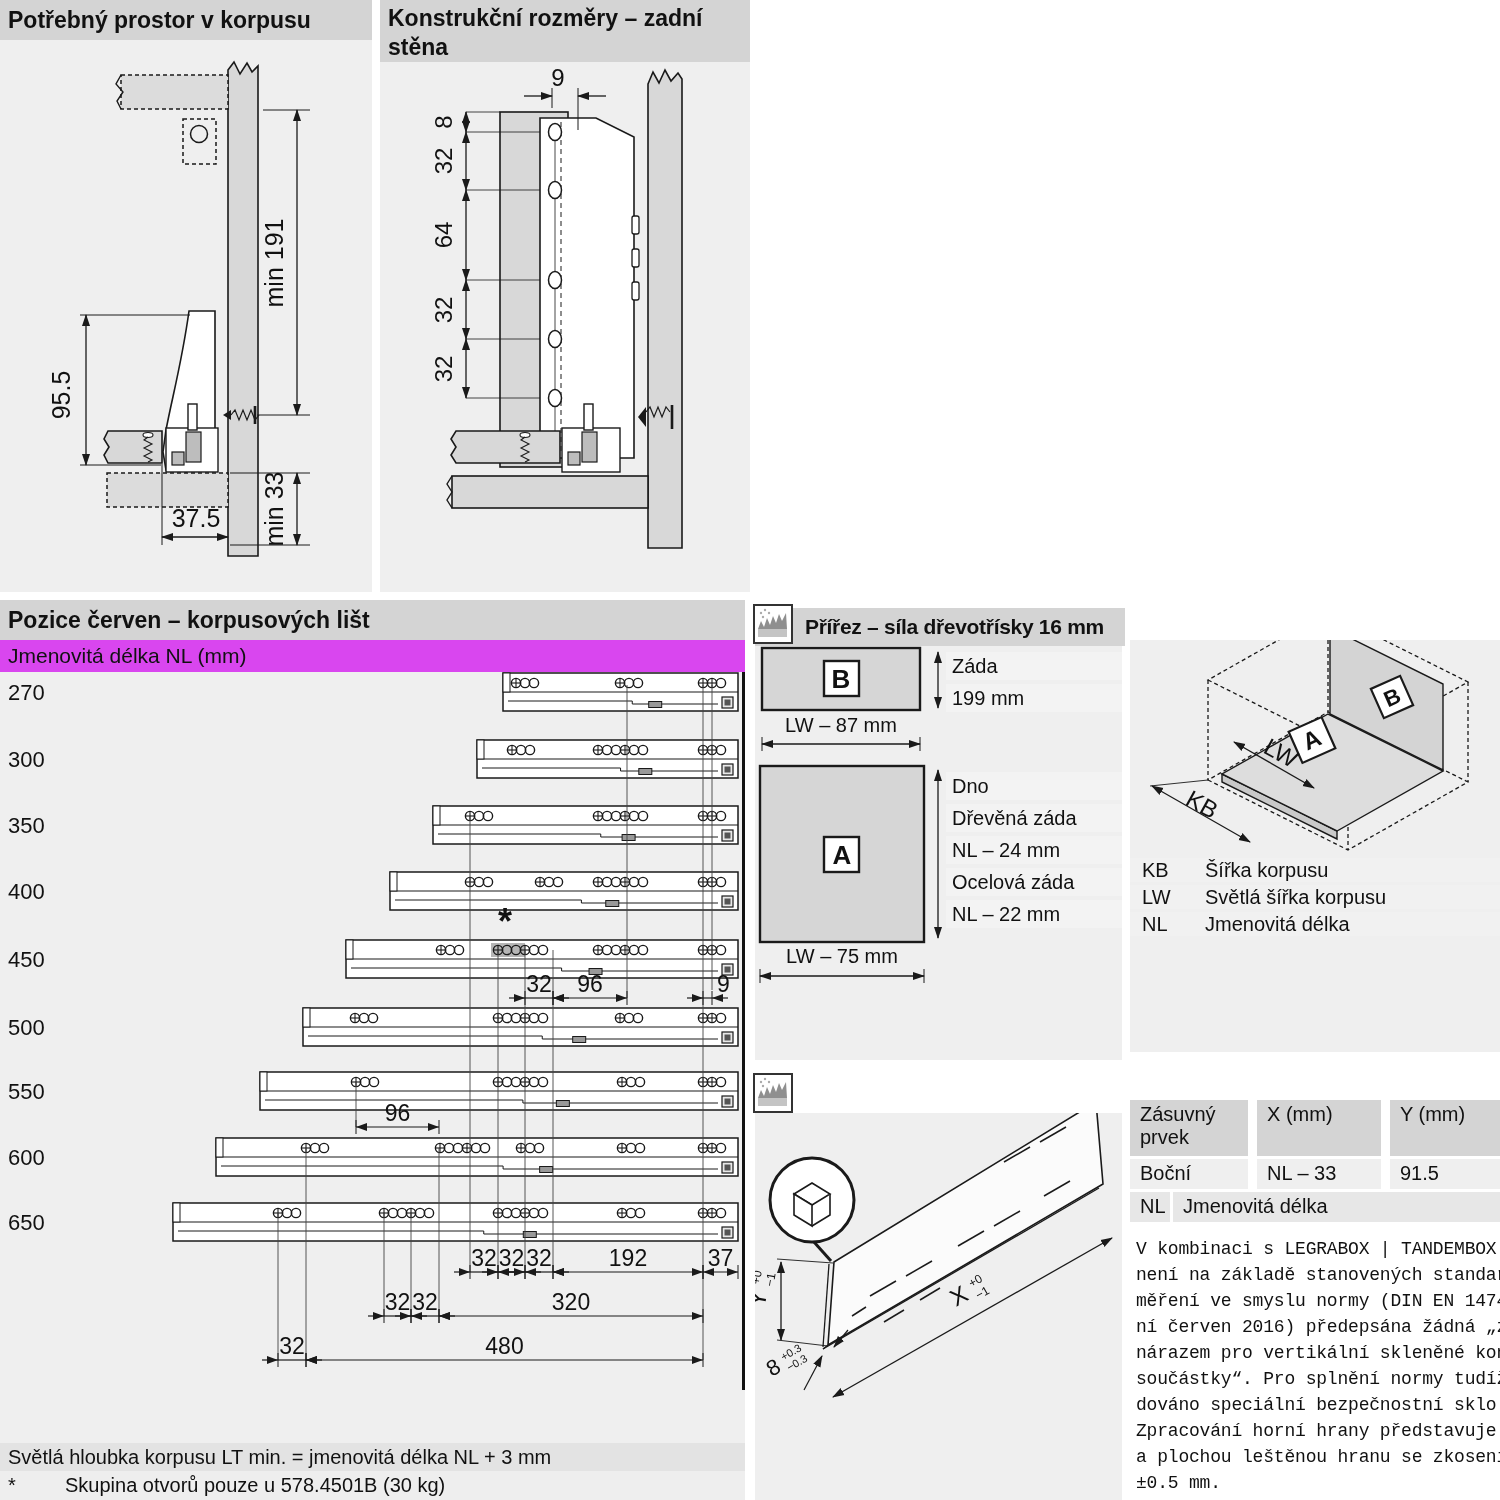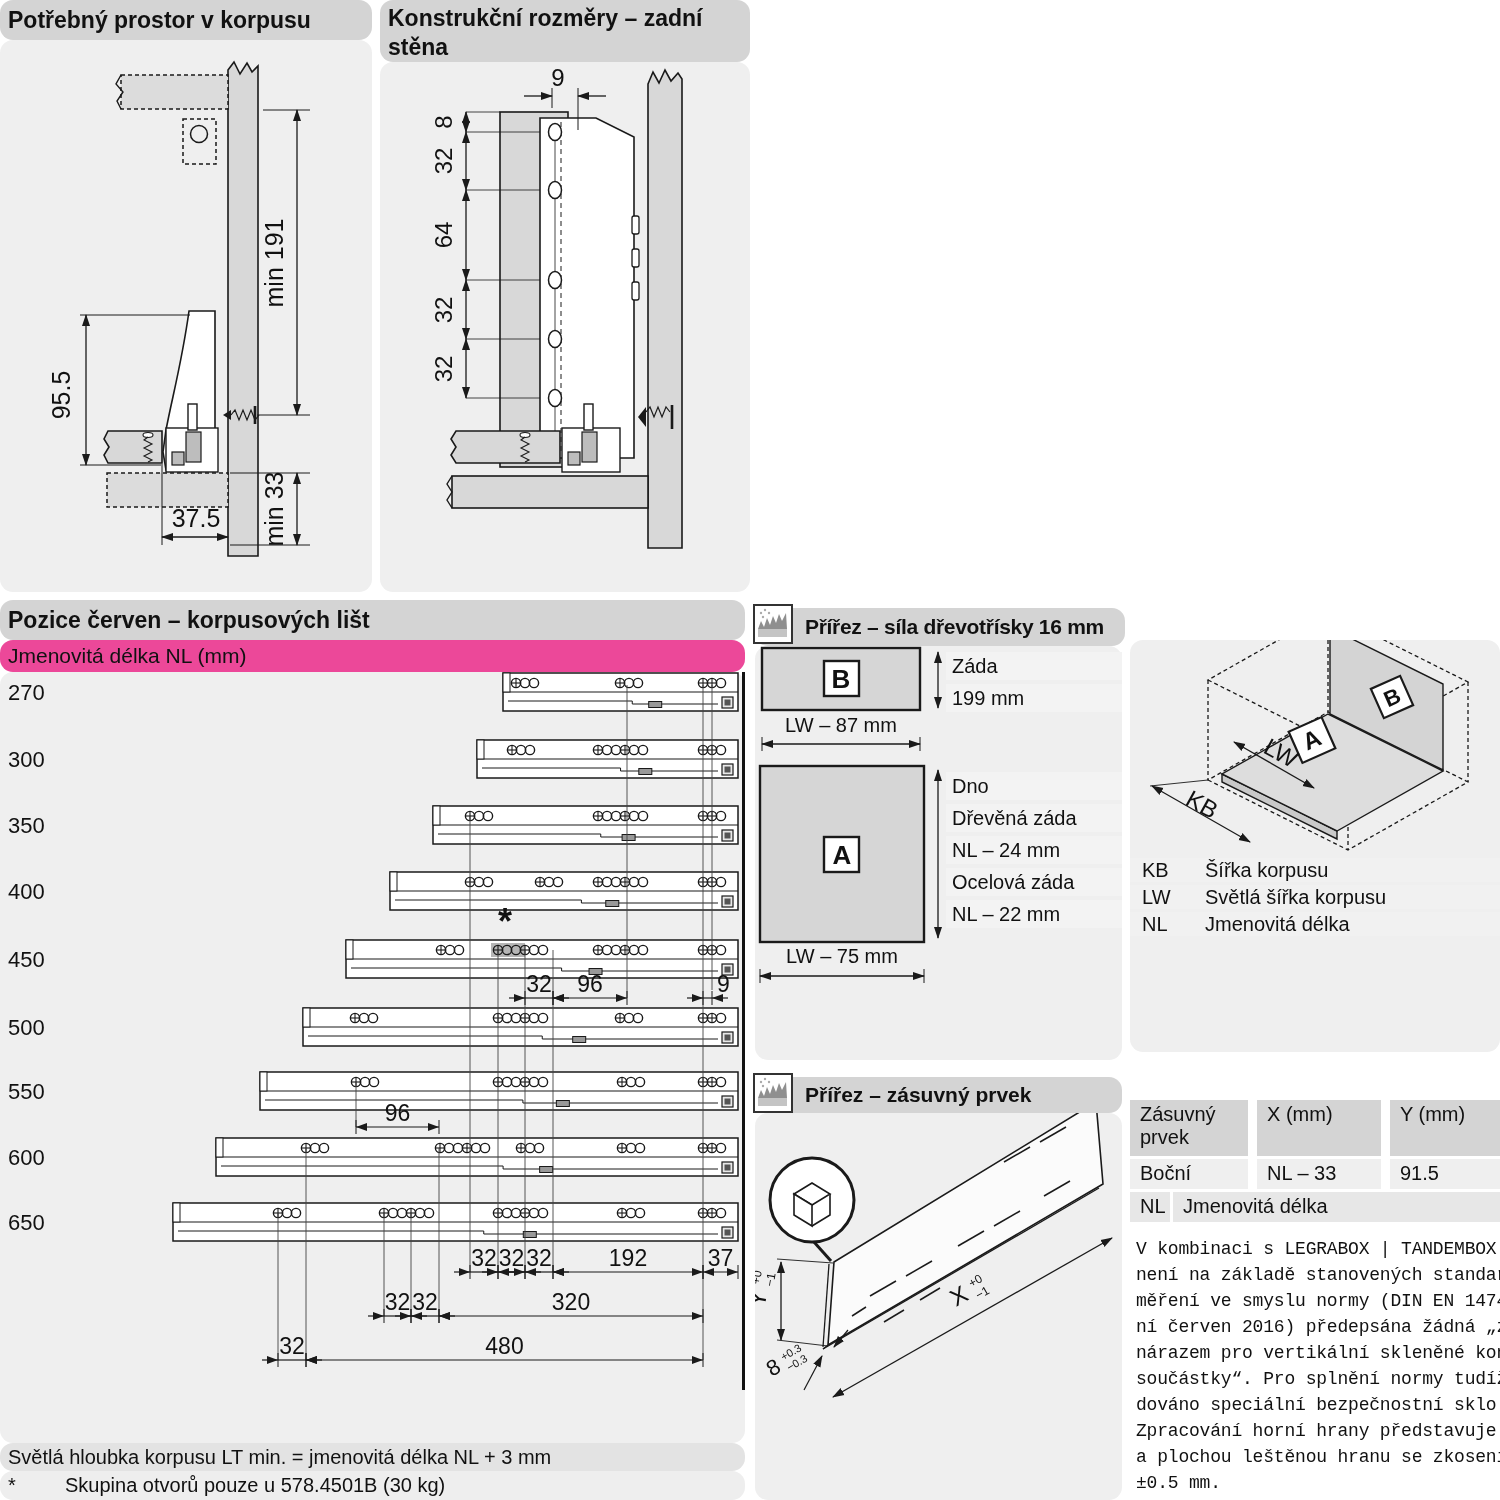--- a/index.html
+++ b/index.html
@@ -1,23 +1,23 @@
 <!DOCTYPE html>
 <html><head>
 <meta charset="utf-8">
 <style>
   html,body{margin:0;padding:0;background:#fff;}
   .page{position:relative;width:1500px;height:1500px;background:#ffffff;overflow:hidden;
         font-family:"Liberation Sans",sans-serif;color:#111;}
-  .abs{position:absolute;border-radius:13px;}
+  .abs{position:absolute;}
   .hdr{background:#d4d4d4;font-weight:bold;font-size:23px;color:#111;}
   .panel-bg{background:#efefef;}
   svg{position:absolute;}
   svg text{font-family:"Liberation Sans",sans-serif;fill:#111;}
-  .sub{background:#ec4899;font-size:21px;}
+  .sub{background:#d946ef;font-size:21px;}
   .saw-box{position:absolute;width:40px;height:40px;z-index:5;}
   .legend-row{display:flex;height:24px;margin-bottom:3px;background:#f1f1f1;
               font-size:20px;line-height:24px;}
   .legend-row .term{width:63px;padding-left:12px;}
   .tbl{position:absolute;font-size:20px;}
   .trow{display:grid;grid-template-columns:118px 124px 125px;column-gap:9px;margin-bottom:3px;}
   .trow>div{padding:3px 0 0 10px;}
   .th>div{background:#d4d4d4;height:53px;}
   .td>div{background:#efefef;height:27px;}
   .tnl{display:grid;grid-template-columns:40px 327px;column-gap:3px;}
@@ -729,21 +729,20 @@
     <svg viewBox="0 0 40 40" width="40" height="40" style="position:static;">
       <rect x="1" y="1" width="38" height="38" fill="#fff" stroke="#333" stroke-width="2"></rect>
       <path d="M5 25 L8 17 L11 23 L14 14 L17 21 L20 12 L23 19 L26 10 L29 17 L33 9 L34 25 Z" fill="#8f8f8f"></path>
       <rect x="5" y="25" width="29" height="8" fill="#c4c4c4"></rect>
       <circle cx="8" cy="9" r="1.2" fill="#aaa"></circle>
         <circle cx="12" cy="6" r="1.2" fill="#aaa"></circle>
       <circle cx="16" cy="9" r="1.2" fill="#aaa"></circle>
         <circle cx="10" cy="13" r="1.2" fill="#aaa"></circle>
     </svg>
   </div>
-  <div class="abs hdr" style="left:755px;top:1077px;width:367px;height:36px;line-height:36px;padding-left:50px;box-sizing:border-box;font-size:21px;">Přířez – zásuvný prvek</div>
   <div class="abs panel-bg" style="left:755px;top:1113px;width:367px;height:387px;"></div>
 
   <svg viewBox="755 1113 367 387" style="left:755px;top:1113px;" width="367" height="387">
     <defs>
       <marker id="g1-e" refX="11" refY="5" markerWidth="12" markerHeight="10" orient="auto" markerUnits="userSpaceOnUse">
           <path d="M0 1 L12 5 L0 9 Z" fill="#1a1a1a"></path>
         </marker>
       <marker id="g1-s" refX="1" refY="5" markerWidth="12" markerHeight="10" orient="auto" markerUnits="userSpaceOnUse">
           <path d="M12 1 L0 5 L12 9 Z" fill="#1a1a1a"></path>
         </marker>

